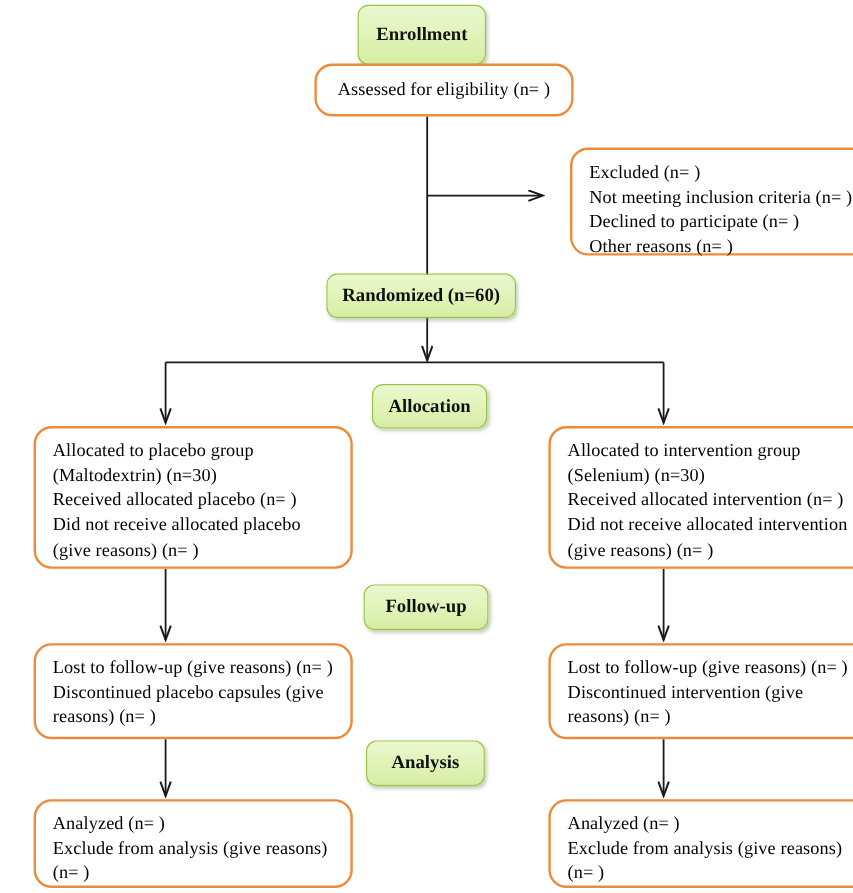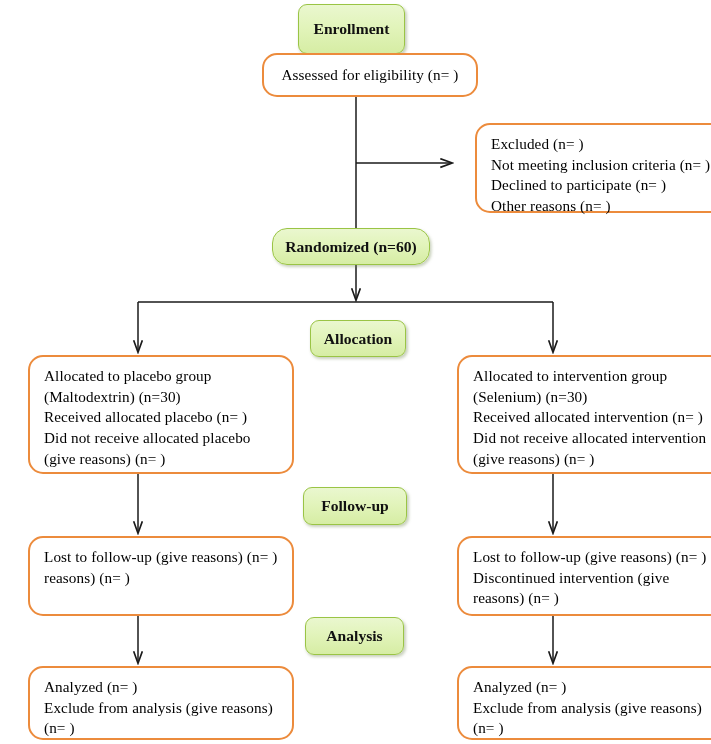--- a/index.html
+++ b/index.html
@@ -113,21 +113,21 @@
     <div class="line">Assessed for eligibility (n=  )</div>
   </div>
 
   <div class="node box-orange" style="left:455px; top:123px; width:252px; height:90px;">
     <div class="line">Excluded (n=  )</div>
     <div class="line">Not meeting inclusion criteria (n= )</div>
     <div class="line">Declined to participate (n=  )</div>
     <div class="line">Other reasons (n=  )</div>
   </div>
 
-  <div class="node box-green" style="left:272px; top:228px; width:158px; height:37px;border-radius:15px;">
+  <div class="node box-green" style="left:272px; top:228px; width:158px; height:37px;">
     <span>Randomized (n=60)</span>
   </div>
 
   <div class="node box-green" style="left:310px; top:320px; width:96px; height:37px;">
     <span>Allocation</span>
   </div>
 
   <div class="node box-orange" style="left:8px; top:355px; width:266px; height:119px;">
     <div class="line">Allocated to placebo group</div>
     <div class="line">(Maltodextrin) (n=30)</div>
@@ -143,20 +143,21 @@
     <div class="line">Did not receive allocated intervention</div>
     <div class="line">(give reasons) (n=  )</div>
   </div>
 
   <div class="node box-green" style="left:303px; top:487px; width:104px; height:38px;">
     <span>Follow-up</span>
   </div>
 
   <div class="node box-orange" style="left:8px; top:536px; width:266px; height:80px;">
     <div class="line">Lost to follow-up (give reasons) (n= )</div>
+    <div class="line">Discontinued placebo capsules (give</div>
     <div class="line">reasons) (n=  )</div>
   </div>
 
   <div class="node box-orange" style="left:437px; top:536px; width:270px; height:80px;">
     <div class="line">Lost to follow-up (give reasons) (n= )</div>
     <div class="line">Discontinued intervention (give</div>
     <div class="line">reasons) (n=  )</div>
   </div>
 
   <div class="node box-green" style="left:305px; top:617px; width:99px; height:38px;">

